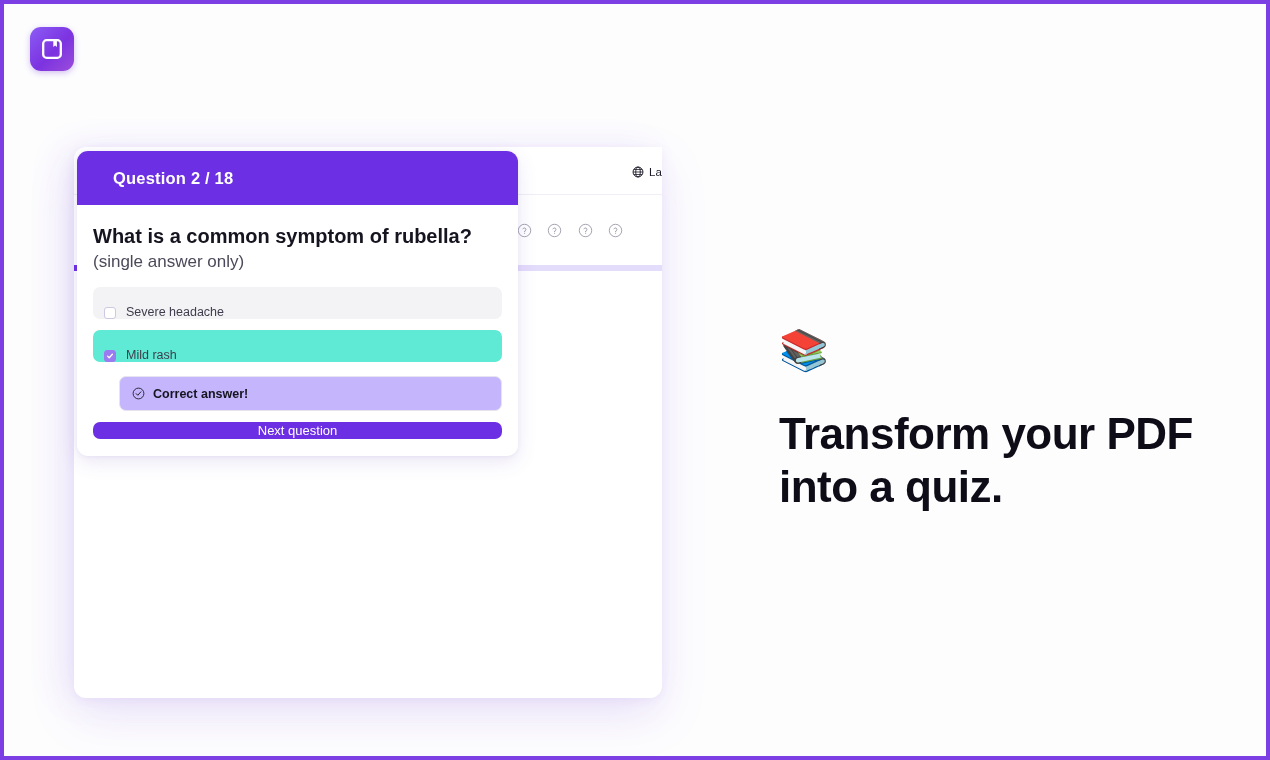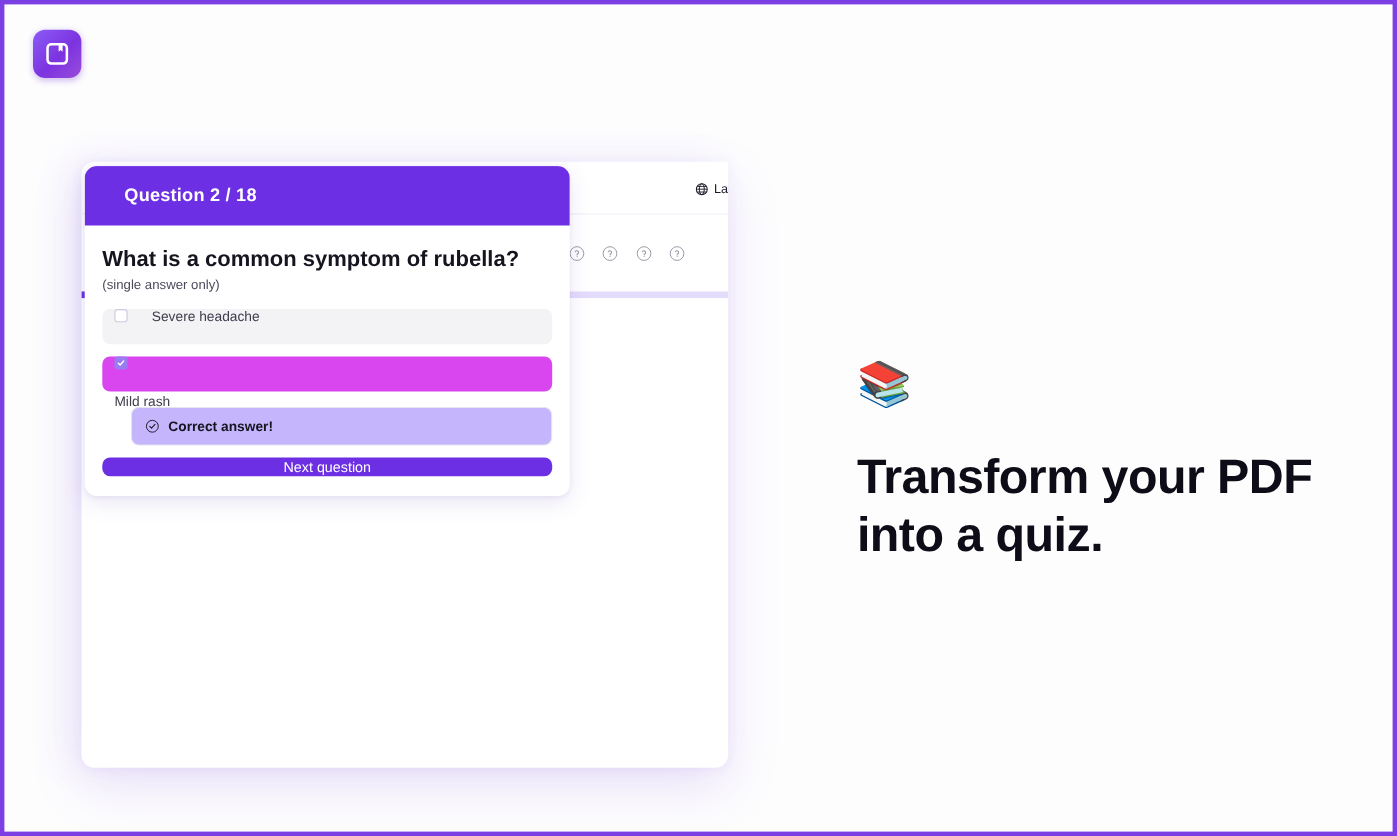--- a/index.html
+++ b/index.html
@@ -145,38 +145,38 @@
   #quiz-card-body {
     padding: 18px 16px 17px 16px;
   }
   #question-text {
     font-size: 20px;
     font-weight: bold;
     color: #15141f;
     line-height: 1.3;
   }
   #question-subtext {
-    font-size: 12px;
+    font-size: 17px;
     color: #4c4a5a;
     margin-top: 3px;
     margin-bottom: 15px;
   }
 
   .option {
     height: 32px;
     border-radius: 7px;
     background: #f3f3f5;
     display: flex;
-    align-items: flex-start;
+    align-items: flex-end;
     padding-left: 11px;
-    gap: 22px;
+    gap: 10px;
     margin-bottom: 11px;
     cursor: pointer;
   }
-  .option.correct { background: #d946ef; flex-direction: column; }
+  .option.correct { background: #5eead4; }
   .option-label {
     font-size: 12.5px;
     color: #3f3d4c;
   }
   .cbox {
     width: 12px;
     height: 12px;
     flex: none;
     border: 1px solid #cfc8e2;
     border-radius: 3px;

